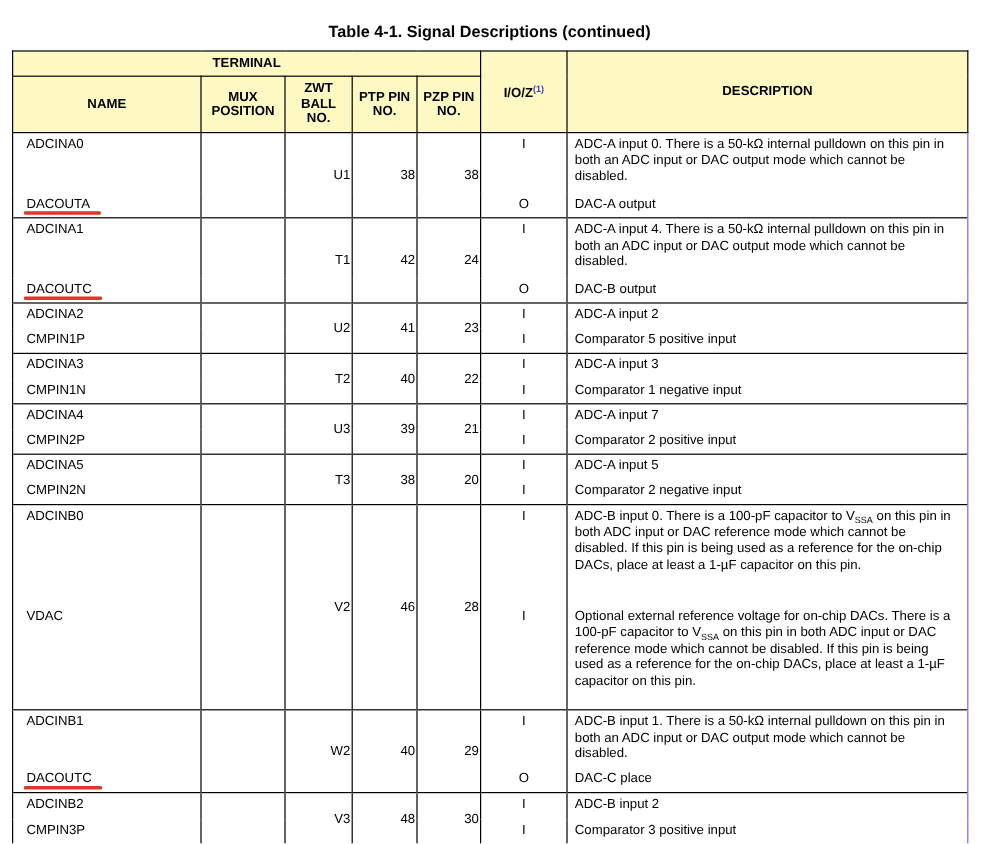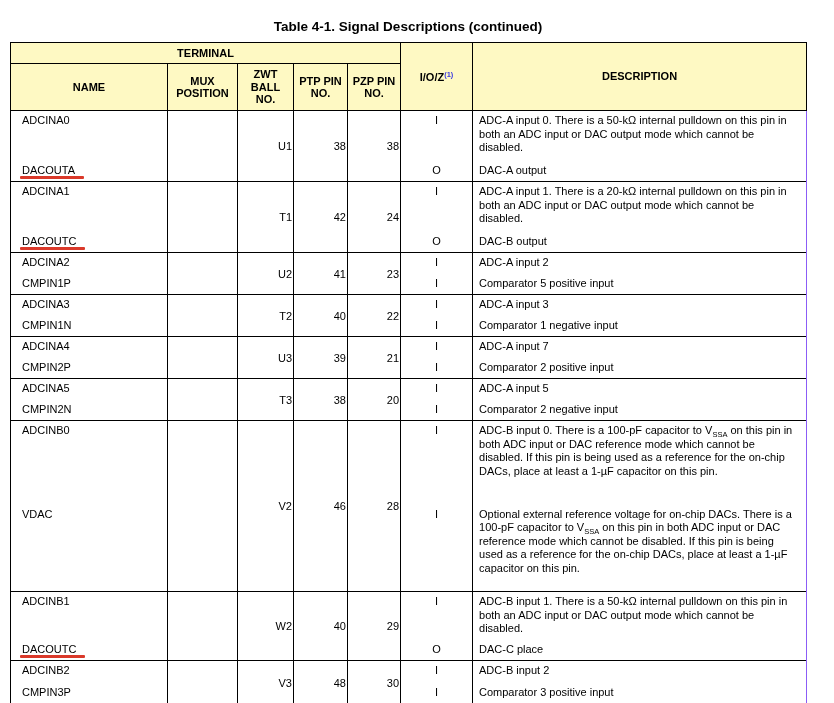--- a/index.html
+++ b/index.html
@@ -113,21 +113,21 @@
         <td class="desc">DAC-A output</td>
       </tr>
 
       <tr class="gs h50">
         <td class="name"><span class="nm">ADCINA1</span></td>
         <td class="mux" rowspan="2"></td>
         <td class="num" rowspan="2">T1</td>
         <td class="num" rowspan="2">42</td>
         <td class="num" rowspan="2">24</td>
         <td class="io">I</td>
-        <td class="desc">ADC-A input 1. There is a 20-kΩ internal pulldown on this pin in both an ADC input or DAC output mode which cannot be disabled.</td>
+        <td class="desc">ADC-A input 4. There is a 50-kΩ internal pulldown on this pin in both an ADC input or DAC output mode which cannot be disabled.</td>
       </tr>
       <tr class="h20">
         <td class="name"><span class="nm ann">DACOUTC</span></td>
         <td class="io">O</td>
         <td class="desc">DAC-B output</td>
       </tr>
 
       <tr class="gs h20">
         <td class="name"><span class="nm">ADCINA2</span></td>
         <td class="mux" rowspan="2"></td>

